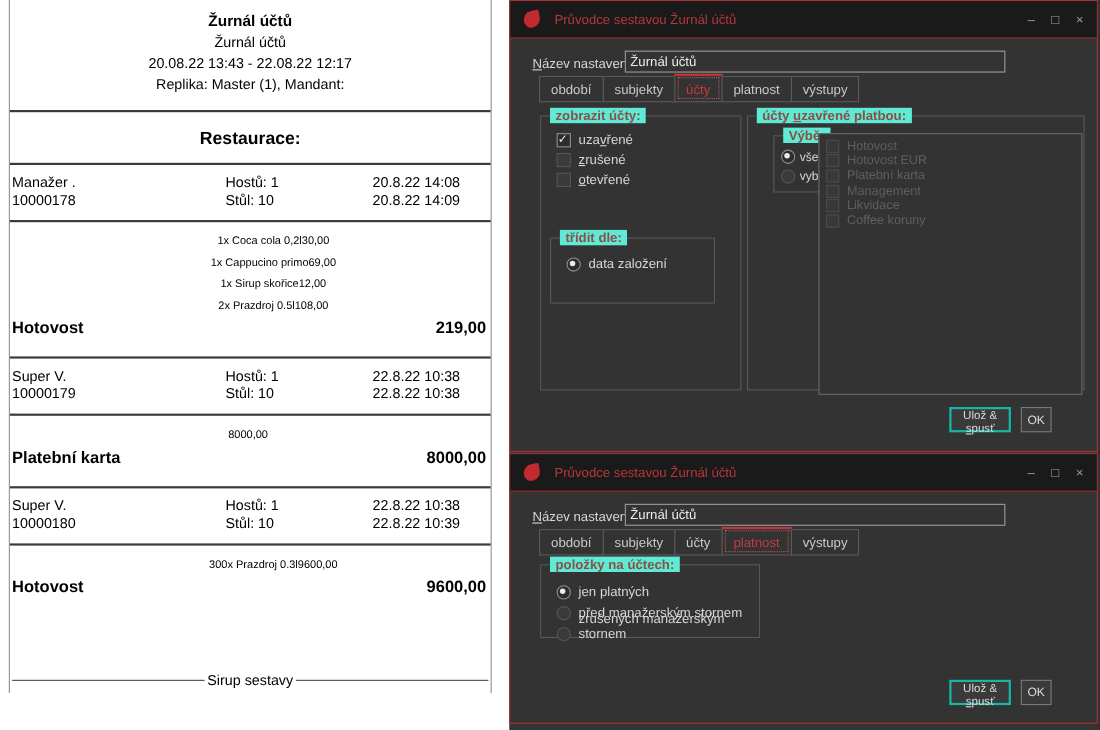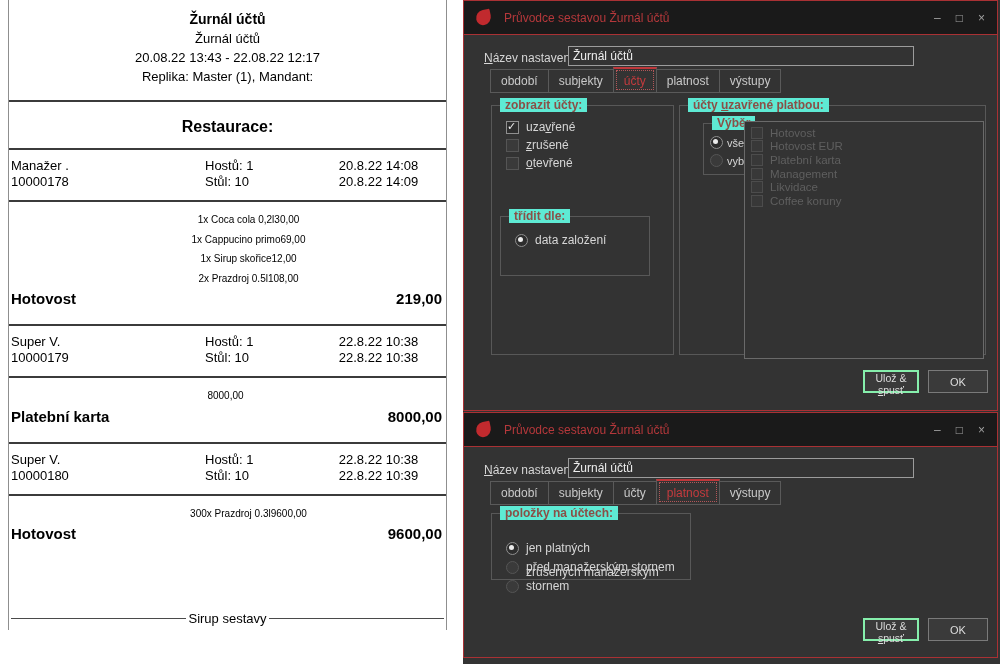--- a/index.html
+++ b/index.html
@@ -78,27 +78,27 @@
   .g-vyber{left:23px;top:17px;width:70px;height:52px;}
   .g-vyber .opts{left:6px;top:7px;}
   .listbox{position:absolute;left:64px;top:15px;width:240px;height:238px;
            border:1px solid #6a6a6a;background:#333;padding:4px 6px;box-sizing:border-box;}
   .pay-row{display:flex;align-items:center;gap:7px;height:13.6px;}
   .pay-row .cb{width:10px;height:10px;}
   .pay-label{color:#5f5f5f;font-size:11.5px;}
 
   
   .g-validity{left:27px;top:100px;width:200px;height:67px;}
-  .g-validity .opts{top:22px;}
+  .g-validity .opts{top:12px;}
   .g-validity .opt{height:19px;}
 
   .btn{position:absolute;height:23px;background:#3a3a3a;color:#dcdcdc;border:1px solid #7a7a7a;
        font-family:inherit;font-size:10.5px;text-align:center;padding:0;box-sizing:border-box;}
-  .btn-save{left:399px;top:369px;width:56px;border:2px solid #86efac;}
-  .btn-ok{left:464px;top:369px;width:60px;font-size:11px;}
+  .btn-save{left:399px;top:369px;width:56px;border:2px solid #14b8a6;}
+  .btn-ok{left:464px;top:369px;width:28px;font-size:11px;}
   #dlg-bottom .btn-save{top:205px;}
   #dlg-bottom .btn-ok{top:205px;}
 </style>
 </head>
 <body>
 
 <div class="doc">
   <div class="page">
     <div class="doc-header">
       <div class="doc-title">Žurnál účtů</div>

